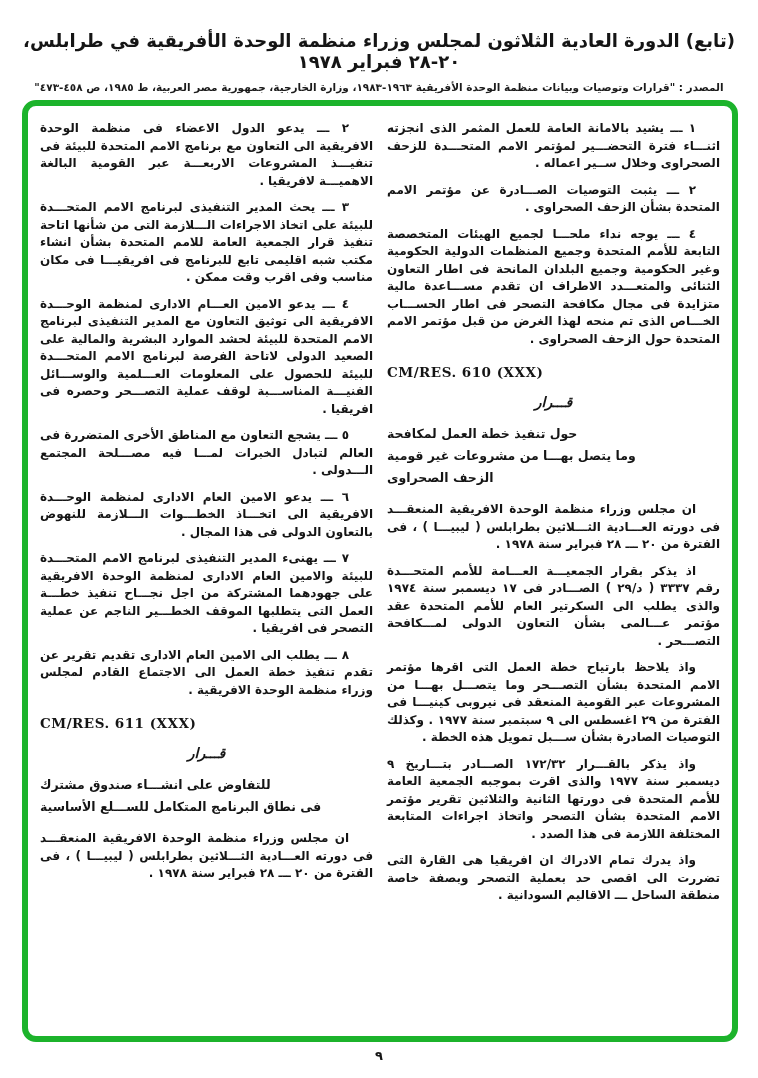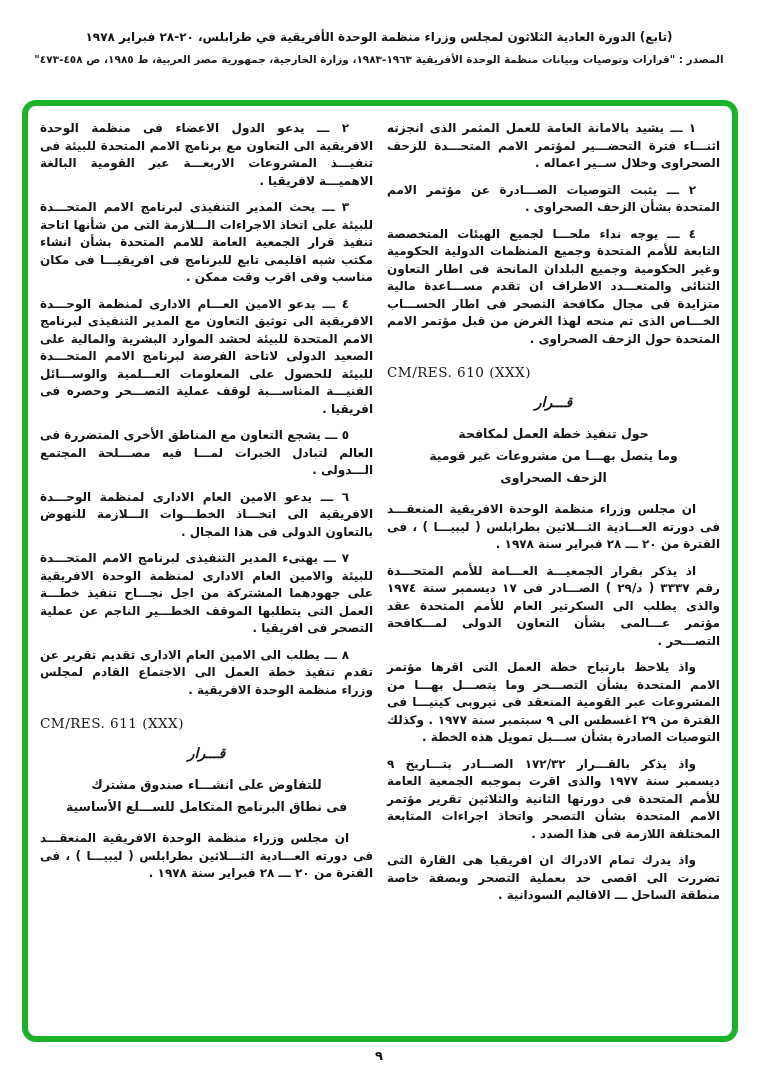--- a/index.html
+++ b/index.html
@@ -10,21 +10,21 @@
     overflow:hidden;
     font-family:"DejaVu Sans",sans-serif;
     color:#151515;
     direction:rtl;
   }
   .doc-header{
     position:absolute;top:30px;left:0;width:758px;
     text-align:center;
   }
   .doc-title{
-    font-size:12px;font-weight:bold;
+    font-size:18px;font-weight:bold;
     margin:0 0 9px 0;
     letter-spacing:0.2px;
   }
   .doc-source{
     font-size:10.5px;font-weight:bold;
     margin:0;color:#1b1b1b;
   }
   .frame{
     position:absolute;top:100px;left:22px;
     width:716px;height:942px;
@@ -50,35 +50,35 @@
     font-weight:bold;
   }
   .para{
     margin:0 0 9px 0;
     text-indent:24px;
   }
   .ref-code{
     direction:ltr;
     text-align:left;
     font-family:"DejaVu Serif",serif;
-    font-weight:normal;
+    font-weight:bold;
     font-size:13.5px;
     letter-spacing:0.5px;
     margin:16px 0 12px 0;
   }
   .res-heading{
     text-align:center;
     font-size:14px;
     font-weight:bold;
     margin:12px 0 12px 0;
     text-indent:0;
     font-style:italic;
   }
   .res-subheading{
-    text-align:center;
+    text-align:left;
     font-size:12.5px;
     font-weight:bold;
     line-height:22px;
     margin:0 0 12px 0;
   }
   .page-number{
     position:absolute;top:1048px;left:0;width:758px;
     text-align:center;
     font-size:13px;font-weight:bold;
   }

